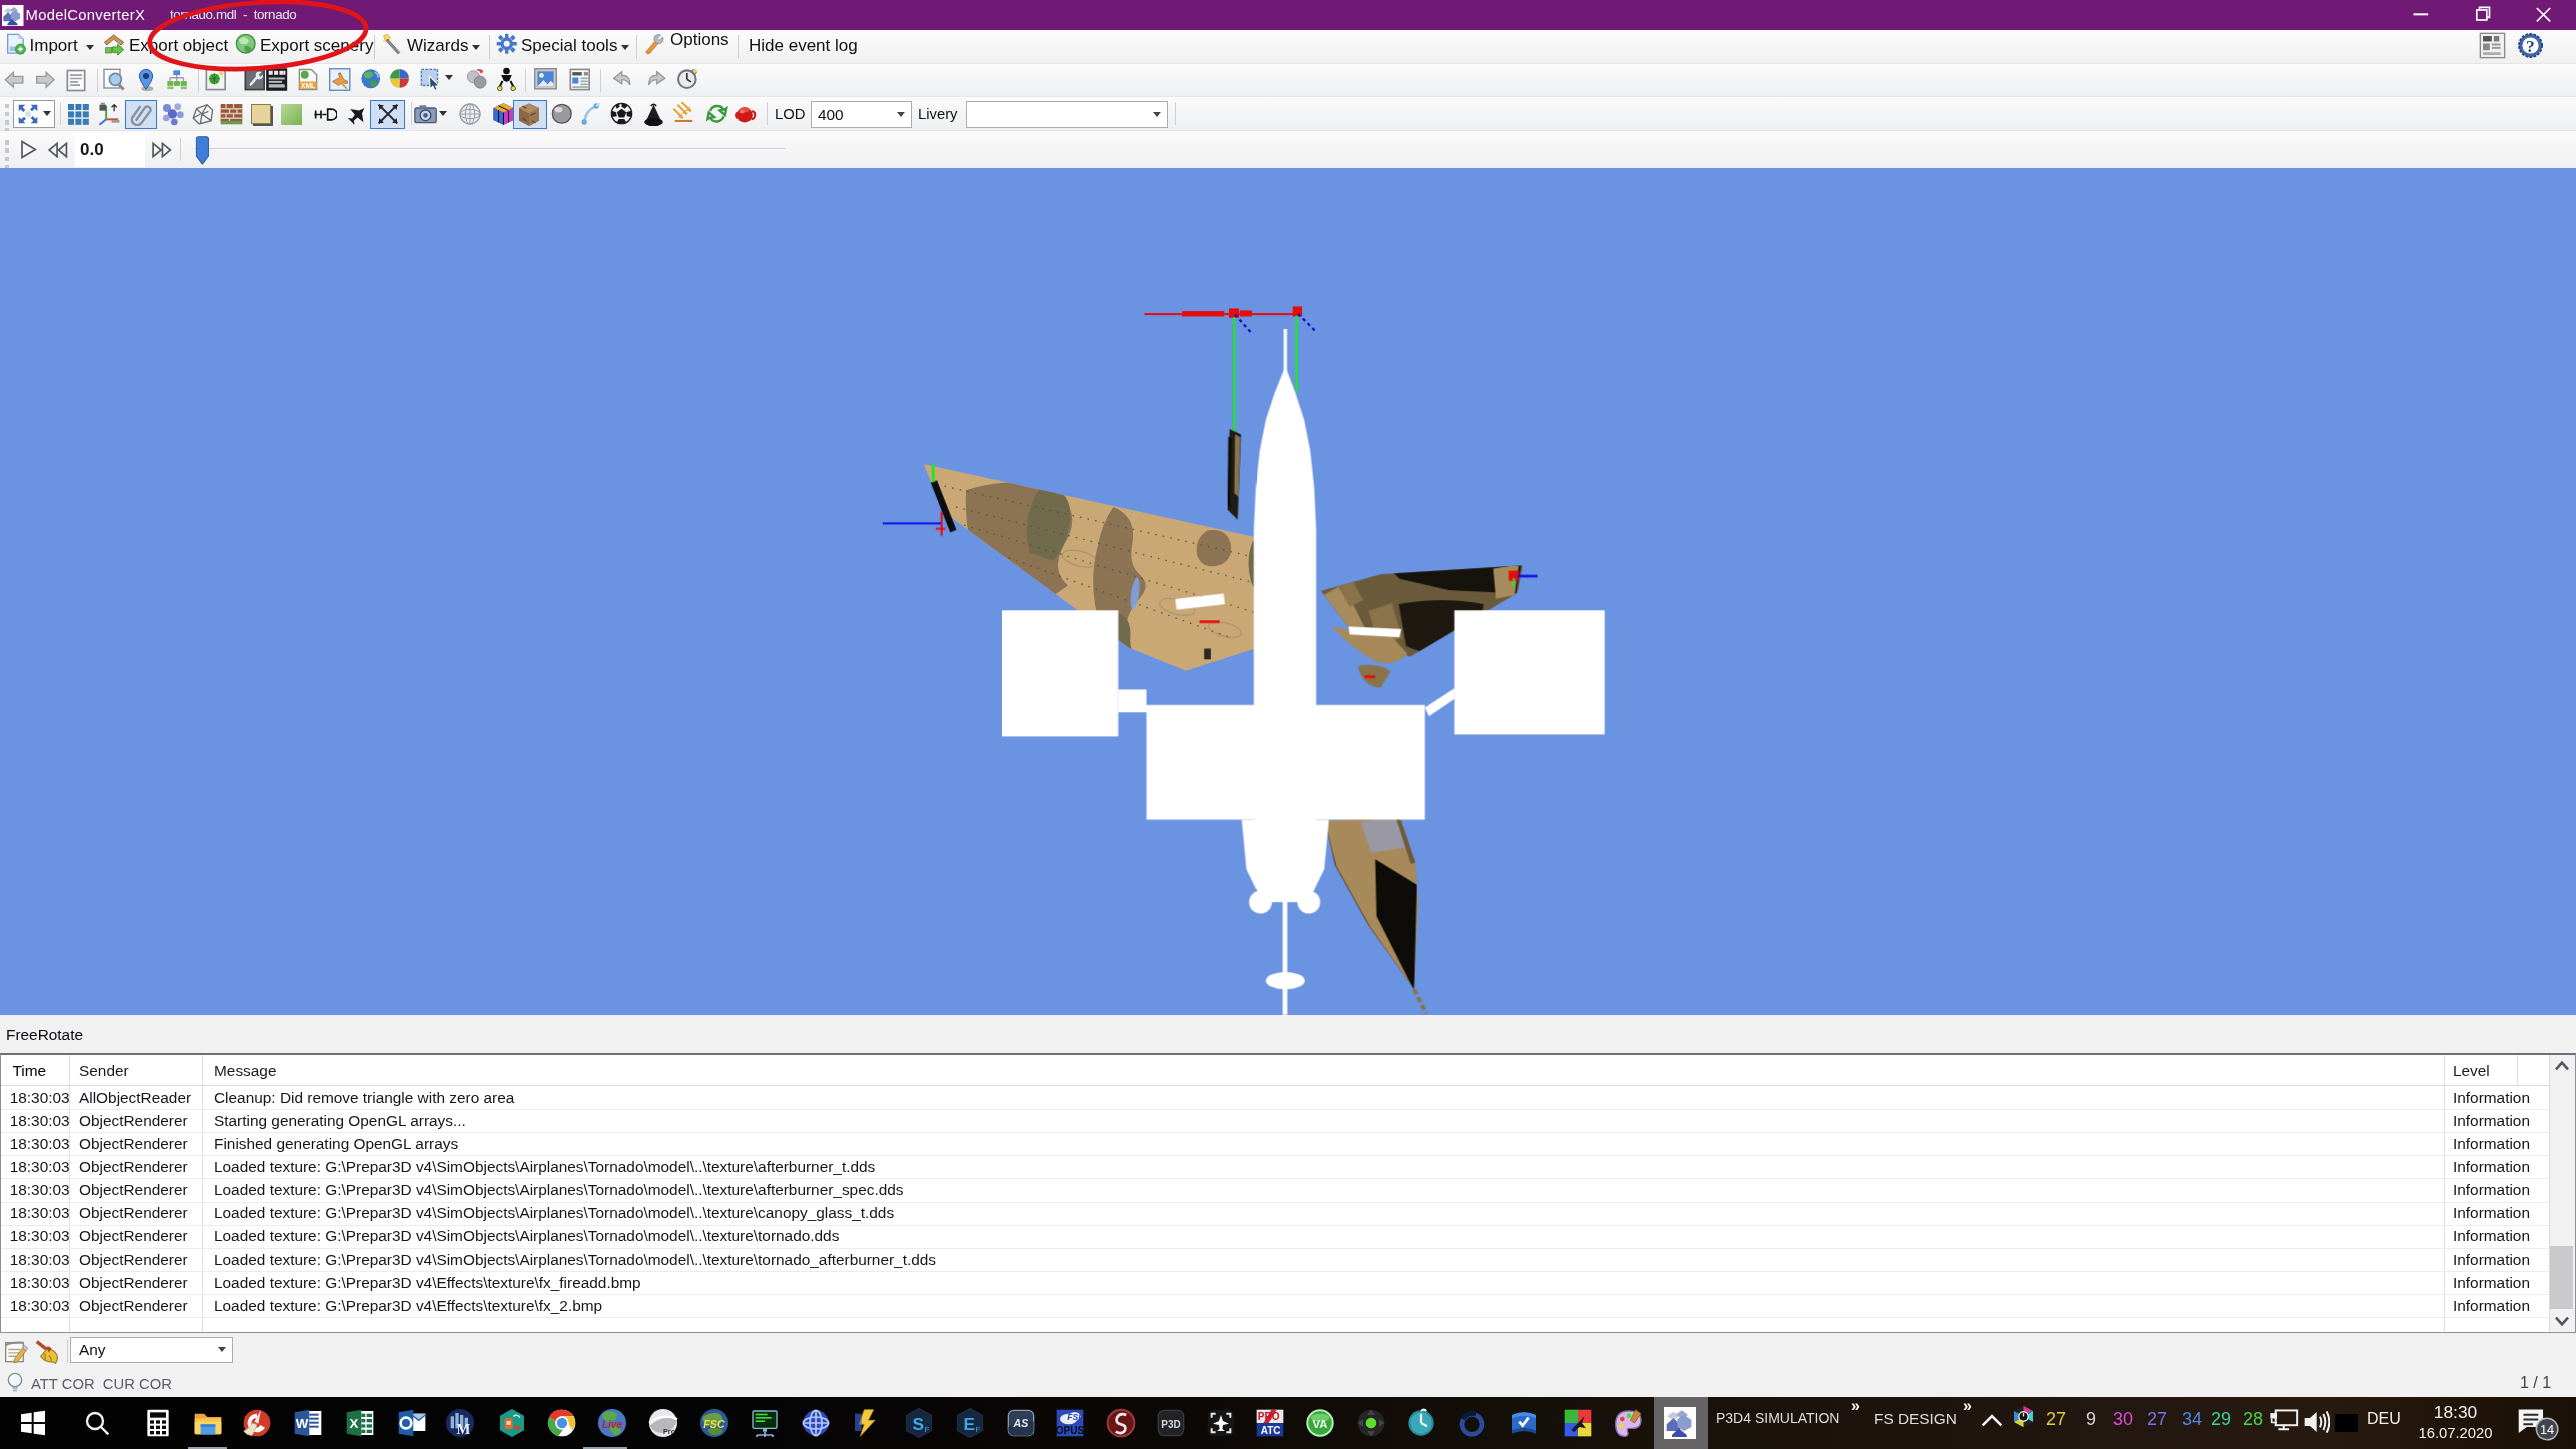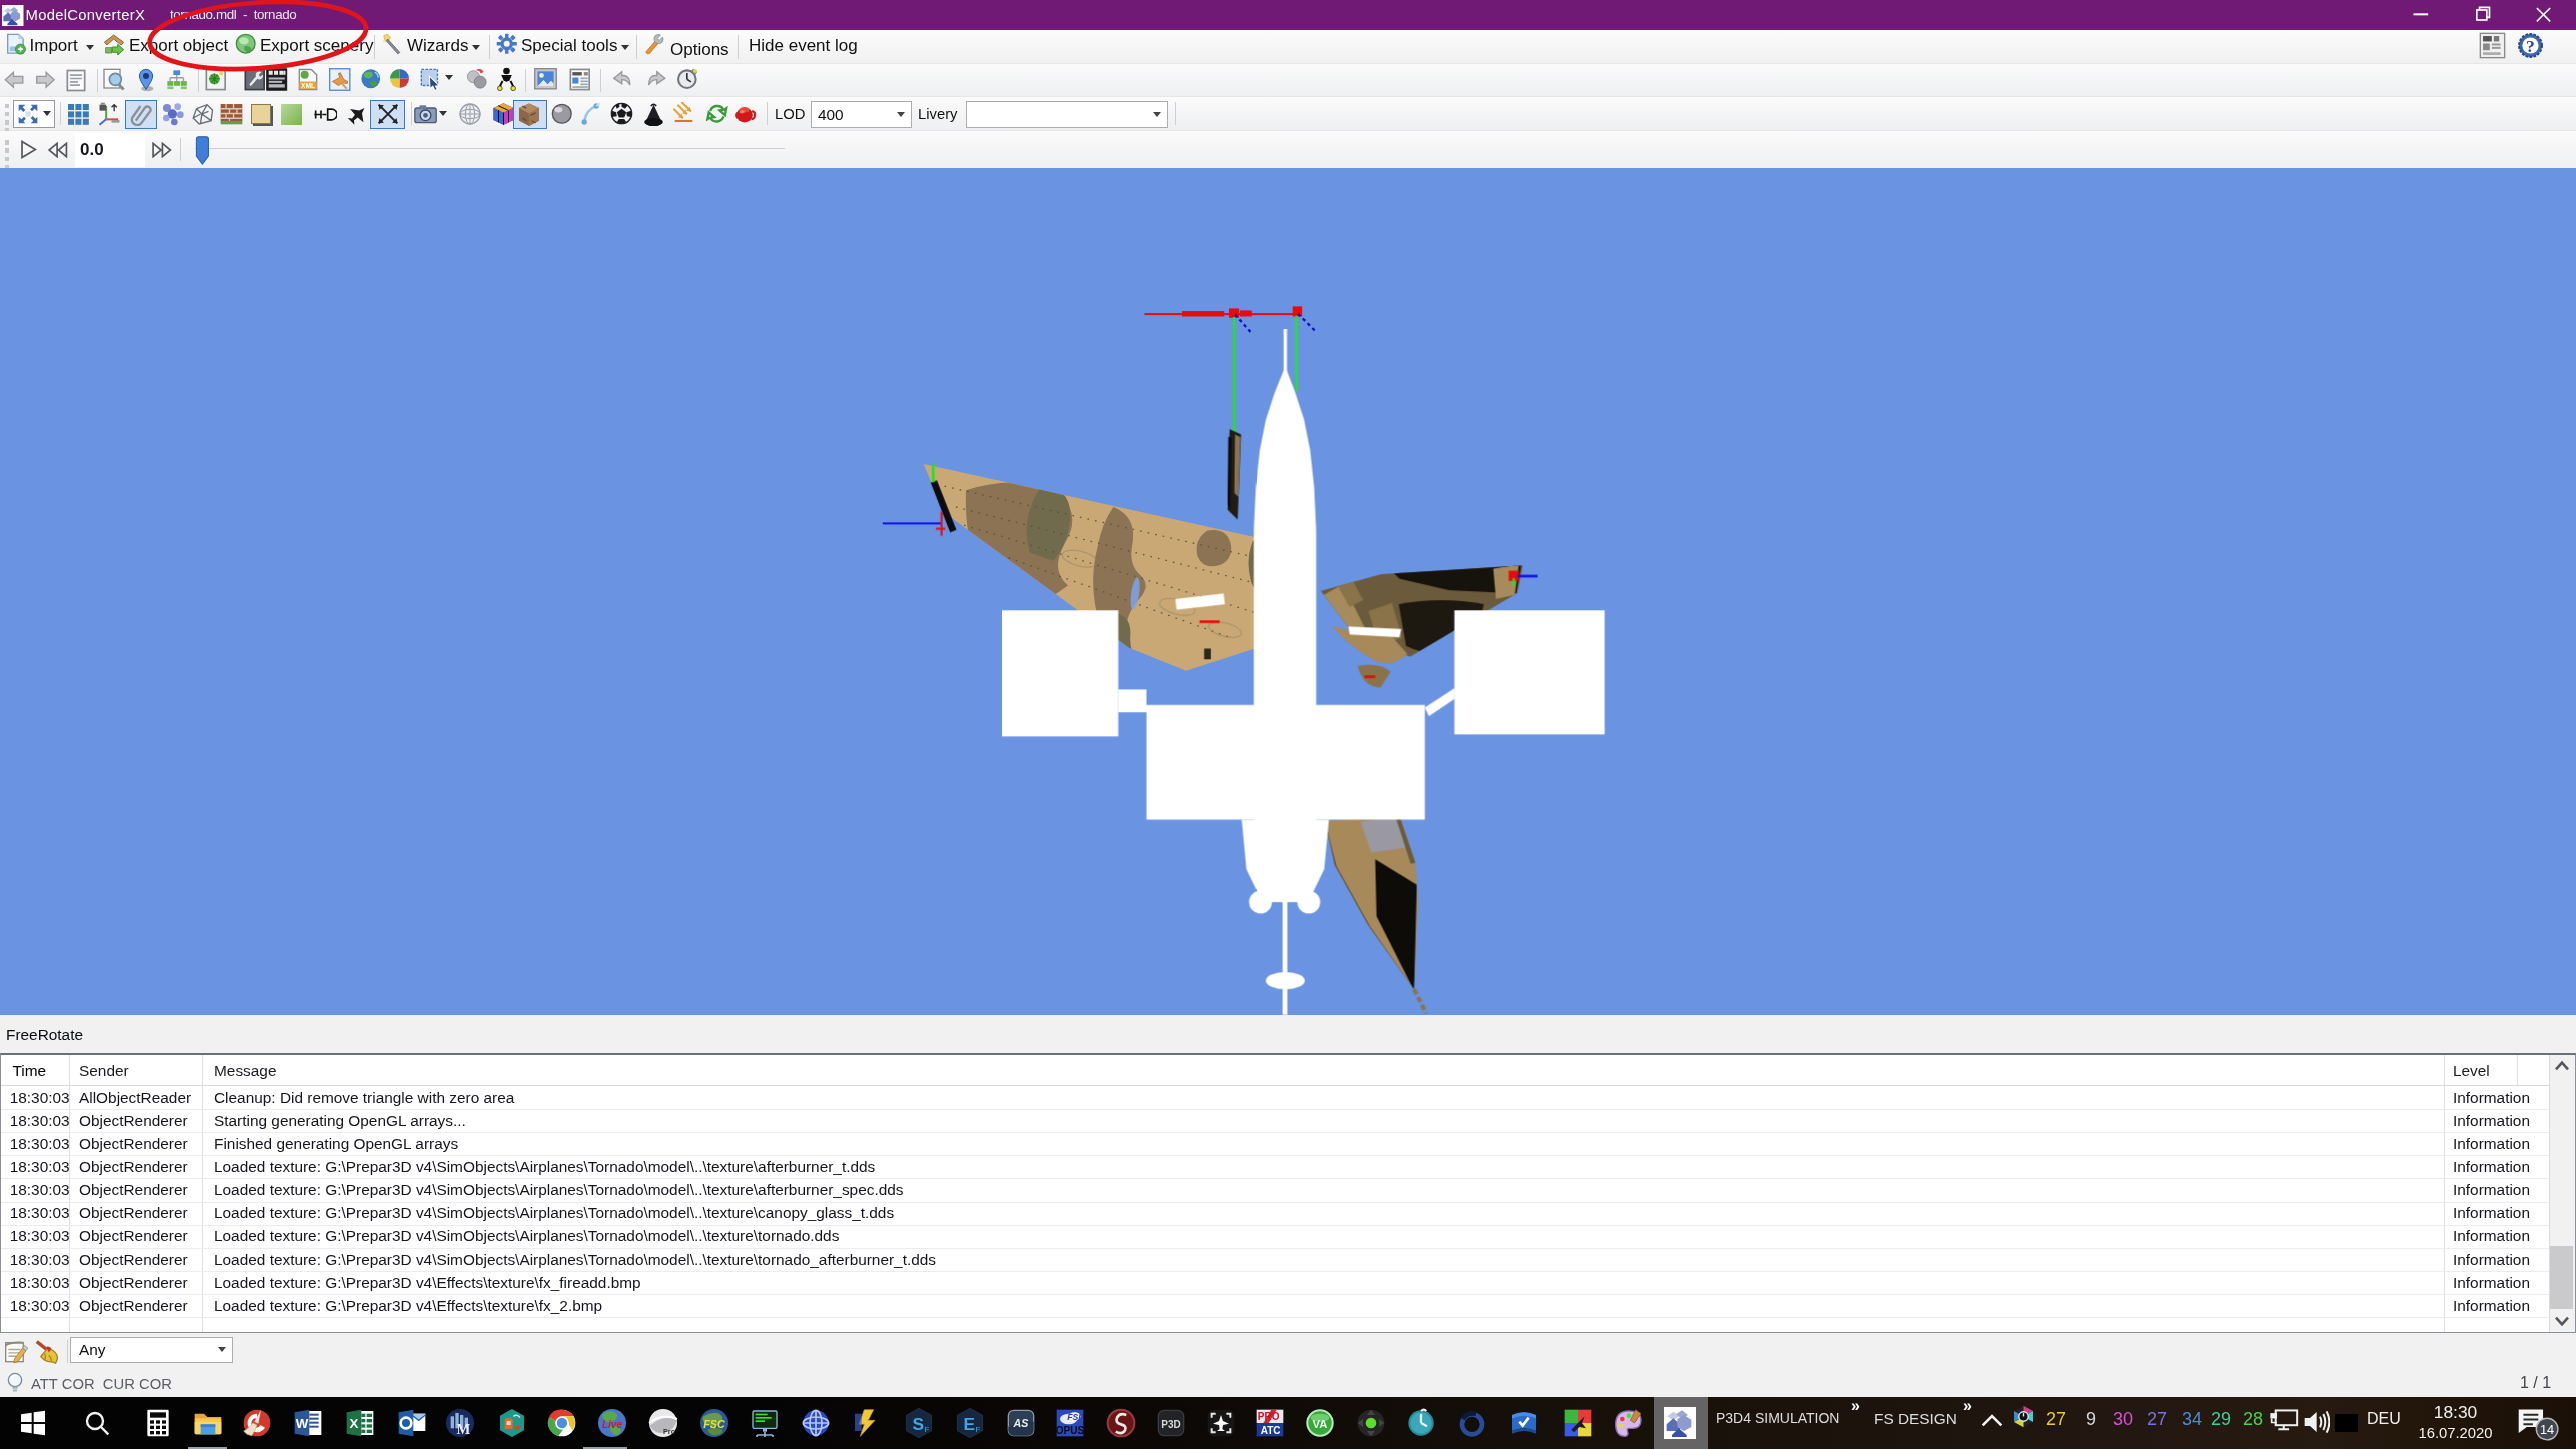--- a/index.html
+++ b/index.html
@@ -103,21 +103,21 @@
   <rect x="22" y="22" width="6" height="6" rx="1" transform="rotate(45 25 25)"></rect>
       </g>
  </svg>
  <span class="abs" style="left:521px;top:6px;font-size:17px;color:#111">Special tools</span>
  <span class="darr abs" style="left:621px;top:14.8px;border-top-color:#333"></span>
  <span class="abs" style="left:636px;top:4.7px;width:0.7px;height:24px;background:#cfcfd2"></span>
  <svg class="abs" style="left:643px;top:3.4px" width="21.5" height="21.5" viewBox="0 0 32 32">
   <path d="M6 26 L18 12 l4 4 L10 30 q-3 2 -5 0 q-2 -2 1 -4z" fill="#e8953a" stroke="#b06820"></path>
   <path d="M18 4 q4 -3 8 -1 l-5 5 3 3 5 -5 q2 4 -1 8 q-3 3 -8 1 l-3 -3 q-2 -5 1 -8z" fill="#b8bcc2" stroke="#787c84"></path>
  </svg>
- <span class="abs" style="left:670px;top:10px;font-size:17px;color:#111">Options</span>
+ <span class="abs" style="left:670px;top:0;font-size:17px;color:#111">Options</span>
  <span class="abs" style="left:738px;top:4.7px;width:0.7px;height:24px;background:#cfcfd2"></span>
  <span class="abs" style="left:749px;top:6px;font-size:17px;color:#111">Hide event log</span>
  <svg class="abs" style="left:2479px;top:2px" width="27" height="27" viewBox="0 0 40 40">
   <rect x="2" y="2" width="36" height="36" fill="#f0f0f0" stroke="#8a8a8a" stroke-width="2"></rect>
   <rect x="6" y="6" width="13" height="8" fill="#555"></rect>
       <rect x="22" y="6" width="8" height="8" fill="#777"></rect>
   <rect x="6" y="17" width="10" height="10" fill="#888"></rect>
       <rect x="19" y="17" width="13" height="3" fill="#999"></rect>
   <rect x="19" y="22" width="13" height="3" fill="#999"></rect>
       <rect x="6" y="30" width="26" height="4" fill="#aaa"></rect>

